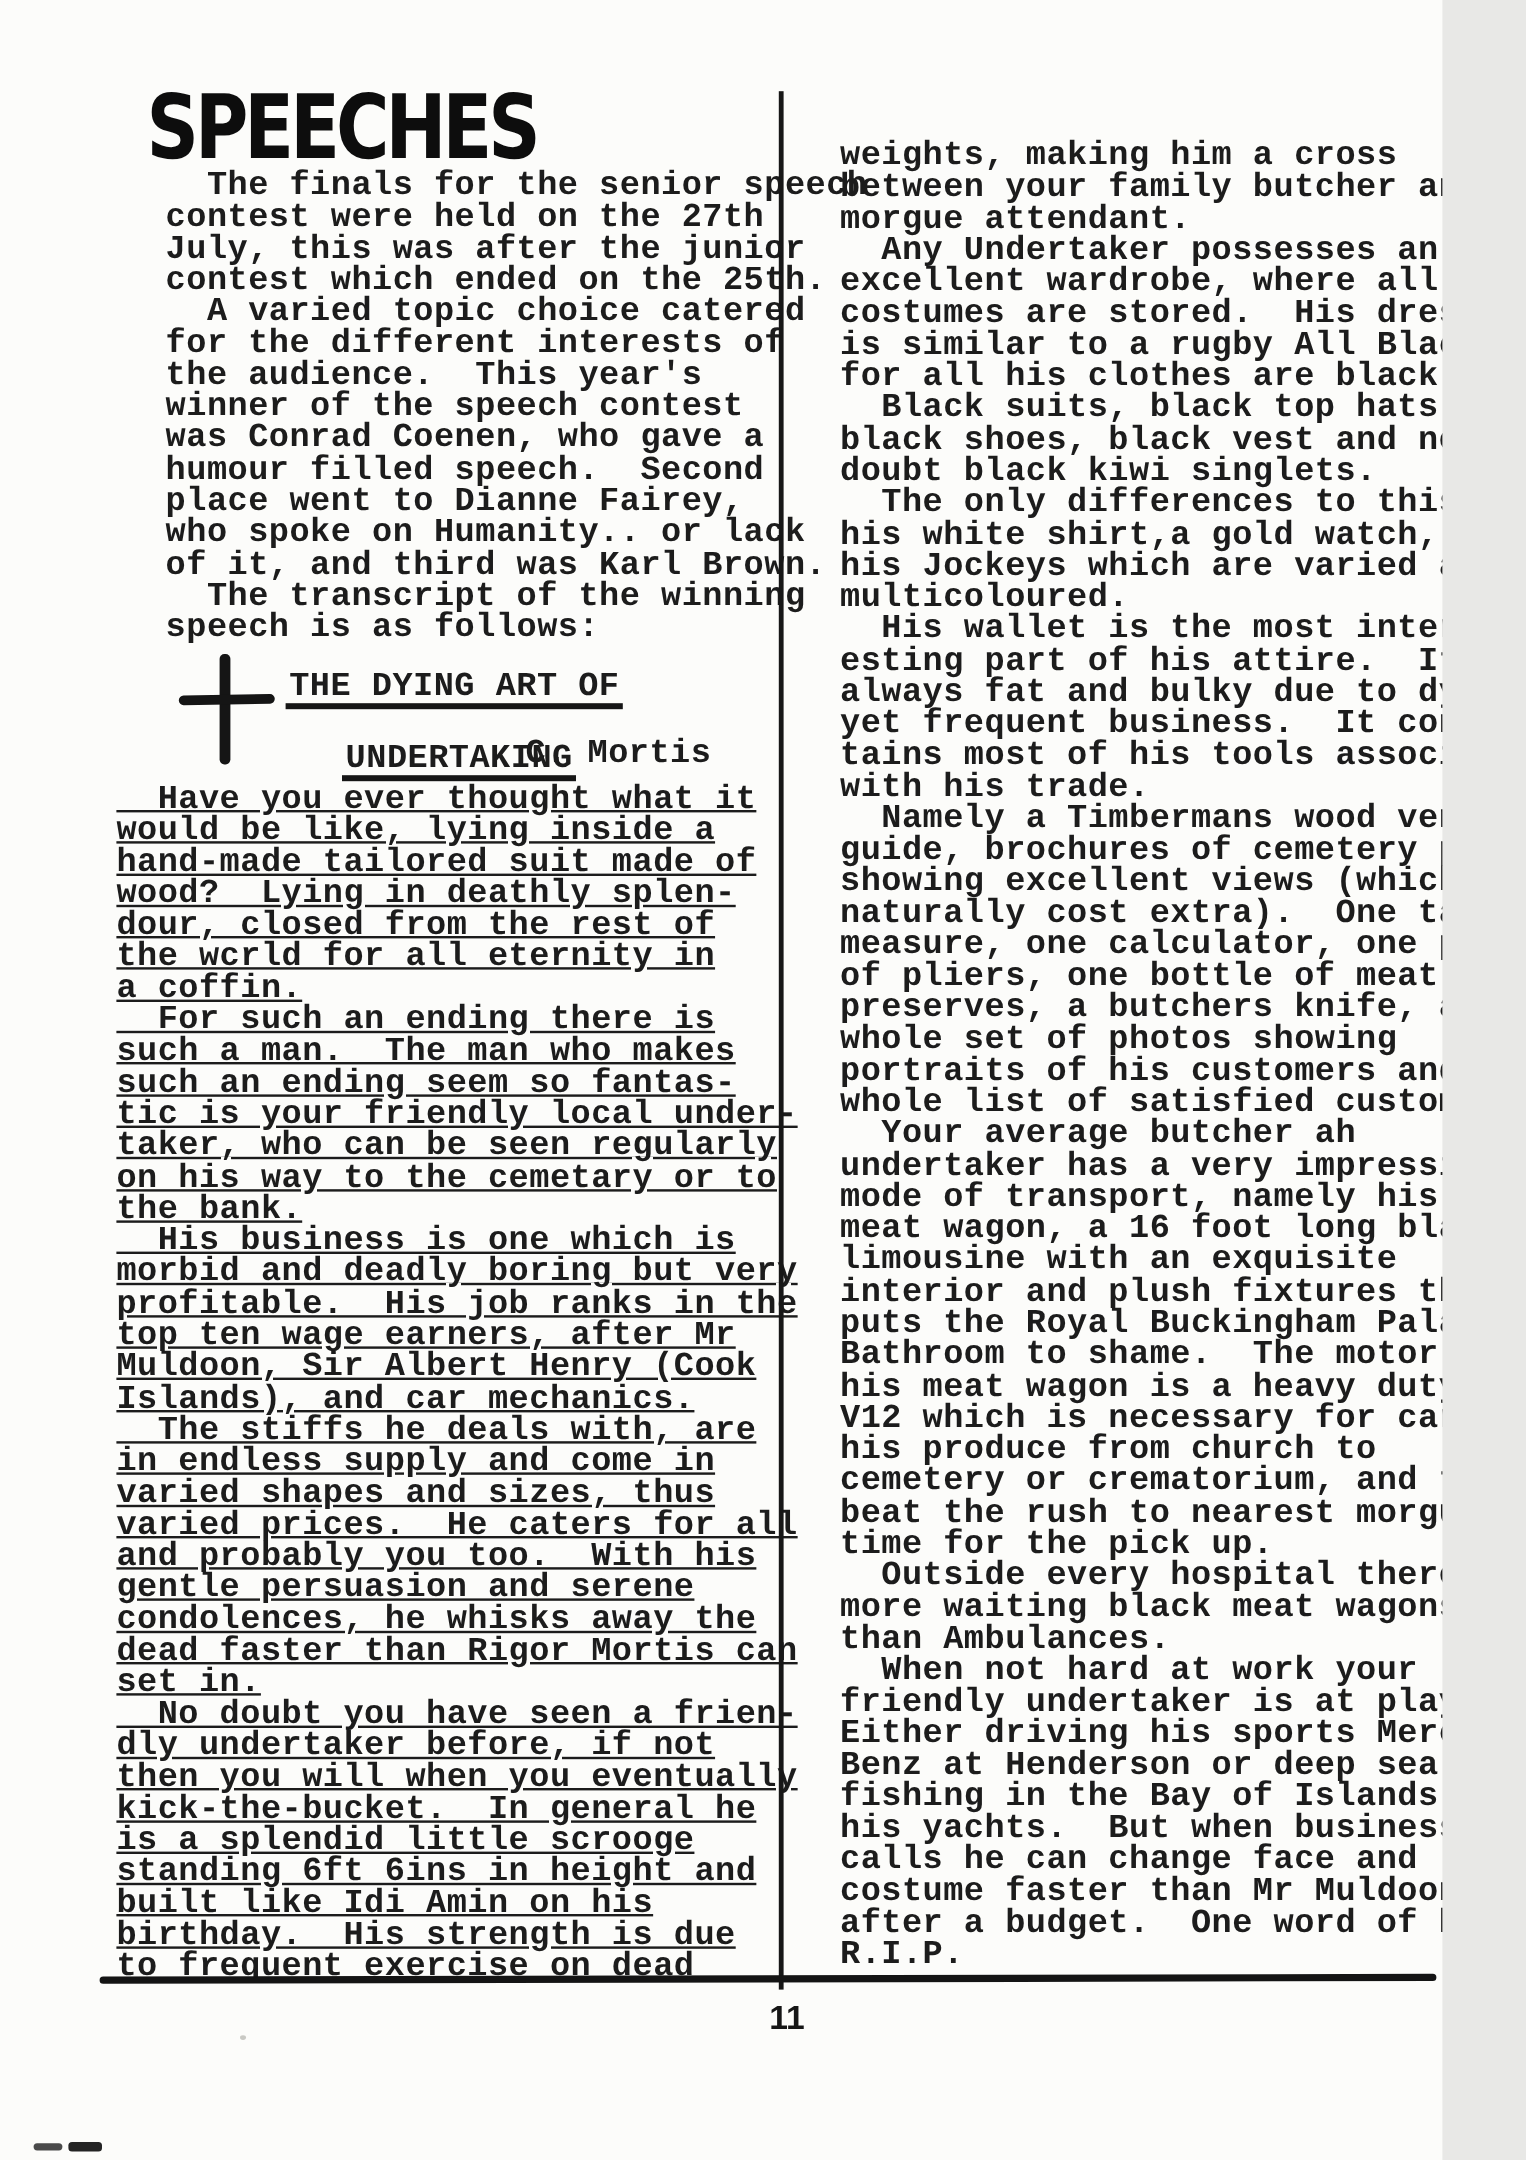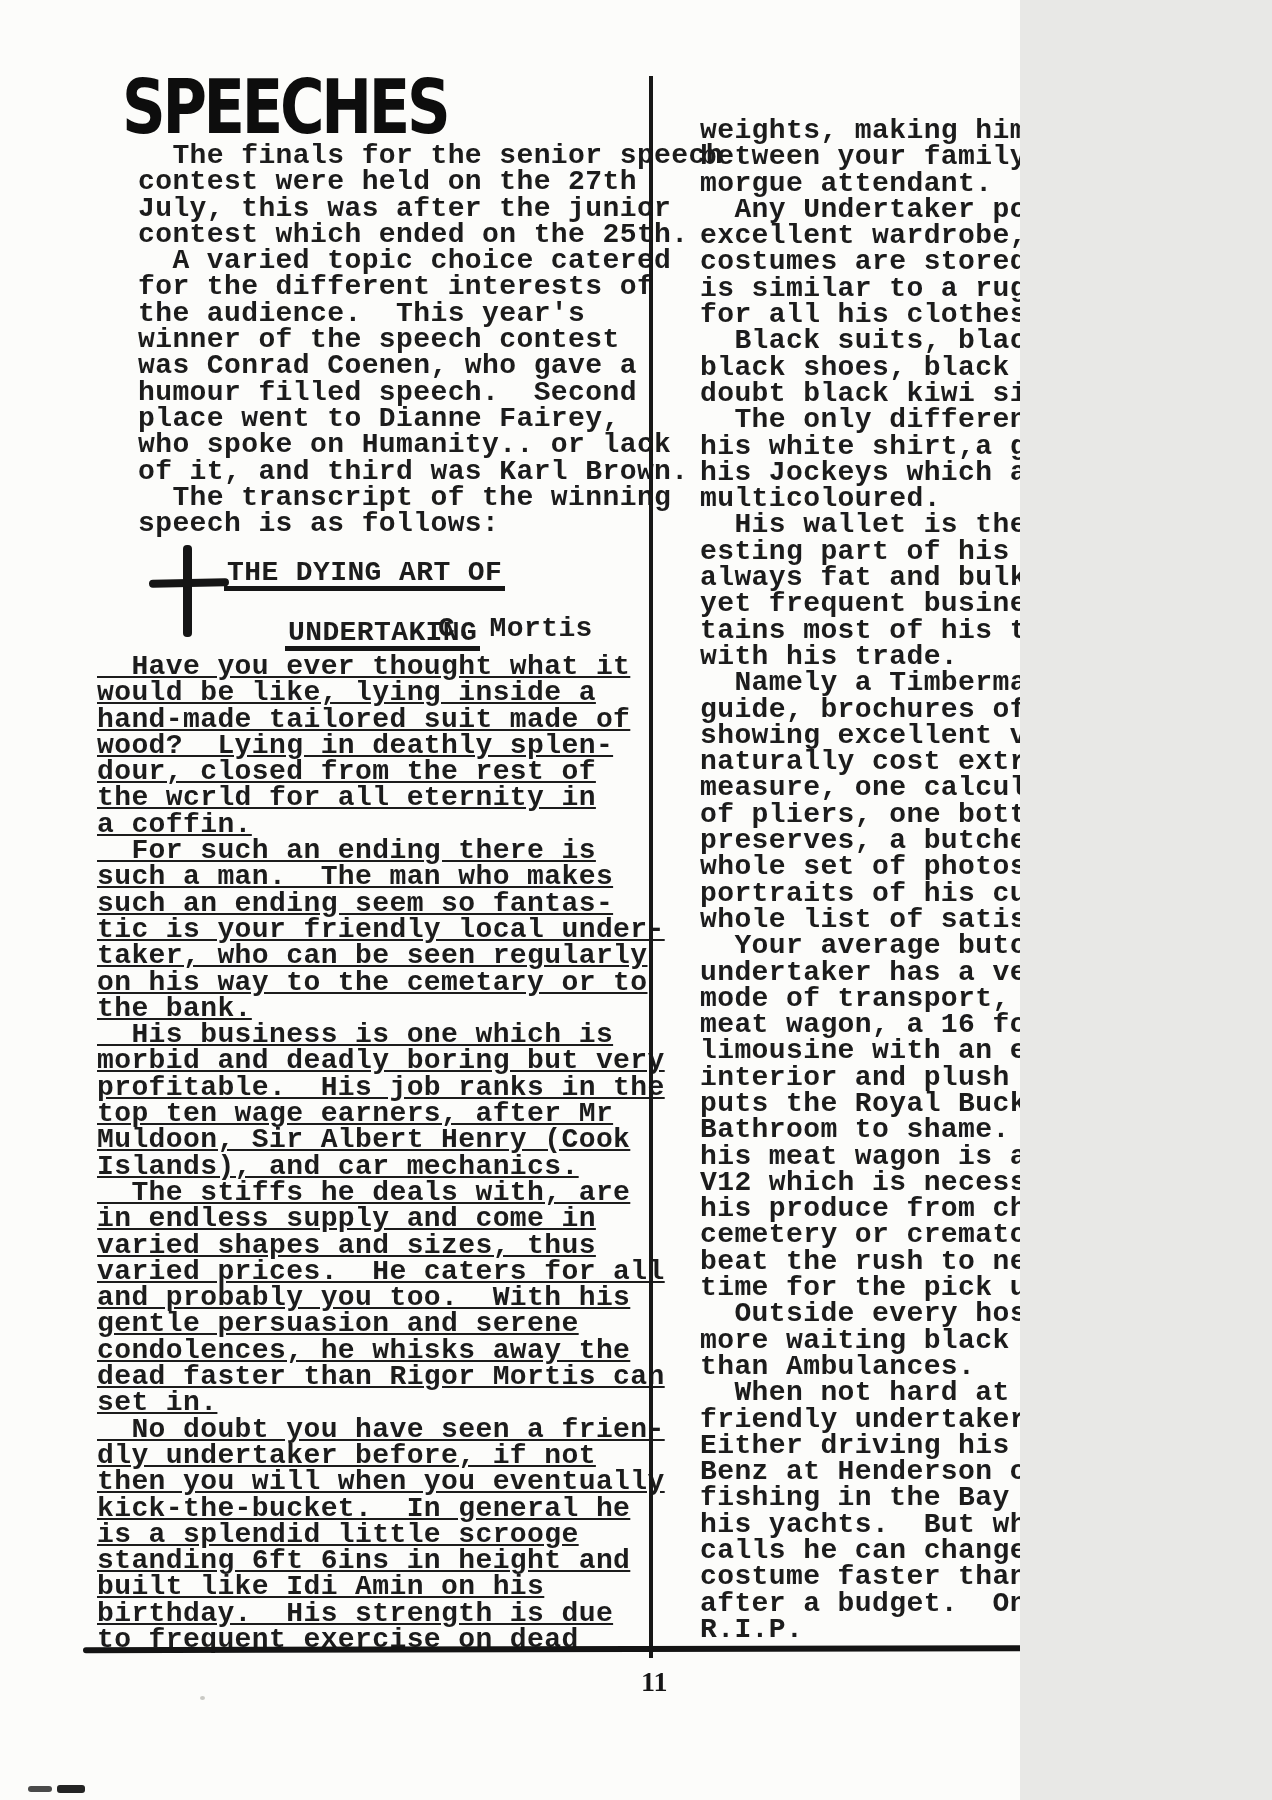--- a/index.html
+++ b/index.html
@@ -1,18 +1,18 @@
 <!DOCTYPE html>
 <html><head>
 <meta charset="utf-8">
 <style>
   html,body{margin:0;padding:0;background:#e8e8e6;}
   .page{
     position:relative;
-    width:1020px;height:1800px;
+    width:1202px;height:1800px;
     background:#fcfcfa;
     overflow:hidden;
     font-family:"Liberation Mono","DejaVu Sans Mono",monospace;
   }
   .masthead{
     position:absolute;left:122px;top:64px;
     font-family:"DejaVu Sans","Liberation Sans",sans-serif;
     font-weight:bold;
     font-size:74px;
     letter-spacing:-4px;
@@ -51,21 +51,21 @@
     width:80px;height:8px;background:#151515;border-radius:4px;
     transform:rotate(-1deg);
   }
   .bottom-rule{
     position:absolute;left:83px;top:1646px;
     width:1114px;height:6px;background:#141414;
     transform:rotate(-0.12deg);border-radius:3px;
   }
   .page-number{
     position:absolute;left:641px;top:1666px;
-    font-family:Liberation Serif, serif;
+    font-family:Liberation Sans, sans-serif;
     font-weight:bold;font-size:28px;color:#161616;
   }
   .smudge1{position:absolute;left:28px;top:1786px;width:24px;height:6px;background:#4a4a4a;border-radius:3px;}
   .smudge2{position:absolute;left:57px;top:1785px;width:28px;height:8px;background:#242424;border-radius:3px;}
   .dot{position:absolute;left:200px;top:1696px;width:5px;height:4px;background:#c9c9c4;border-radius:50%;}
 </style>
 </head>
 <body>
 
 <div class="page">
@@ -86,21 +86,21 @@
 who spoke on Humanity.. or lack
 of it, and third was Karl Brown.
   The transcript of the winning
 speech is as follows:</div>
 
   <div>
     <div class="cross-v"></div>
     <div class="cross-h"></div>
   </div>
 
-  <div class="mono" style="left:227px;top:560px;"><span class="u">THE DYING ART OF</span></div>
+  <div class="mono" style="left:241px;top:560px;"><span class="u">THE DYING ART OF</span></div>
 
   <div class="mono" style="left:288px;top:588px;margin-top:32px;"><span class="u">UNDERTAKING</span></div>
 
   <div class="mono" style="left:438px;top:616px;">C. Mortis</div>
 
   <div class="mono" style="left:97px;top:654px;text-decoration:underline;">  Have you ever thought what it
 would be like, lying inside a
 hand-made tailored suit made of
 wood?  Lying in deathly splen-
 dour, closed from the rest of

